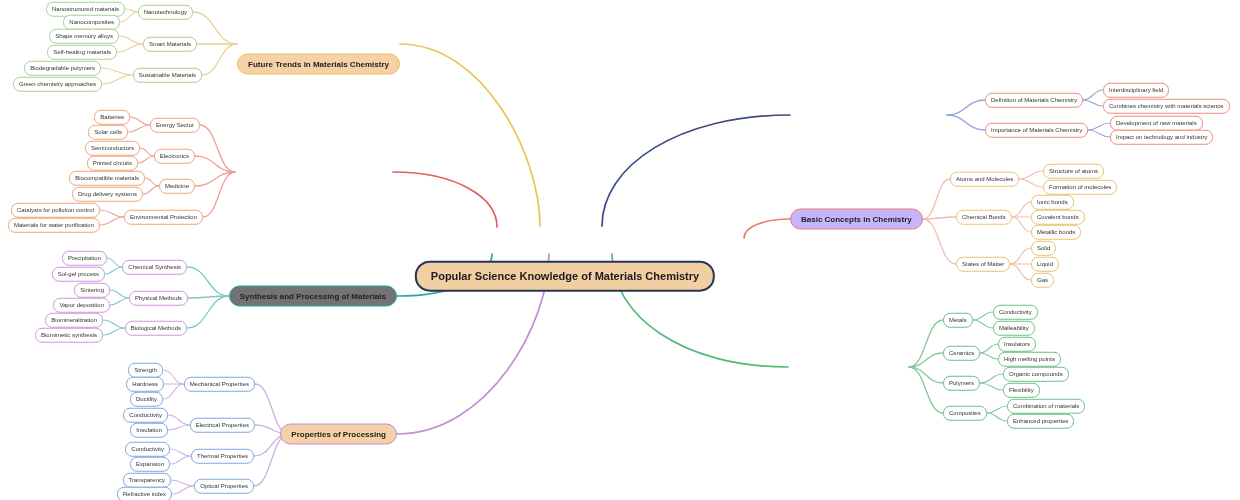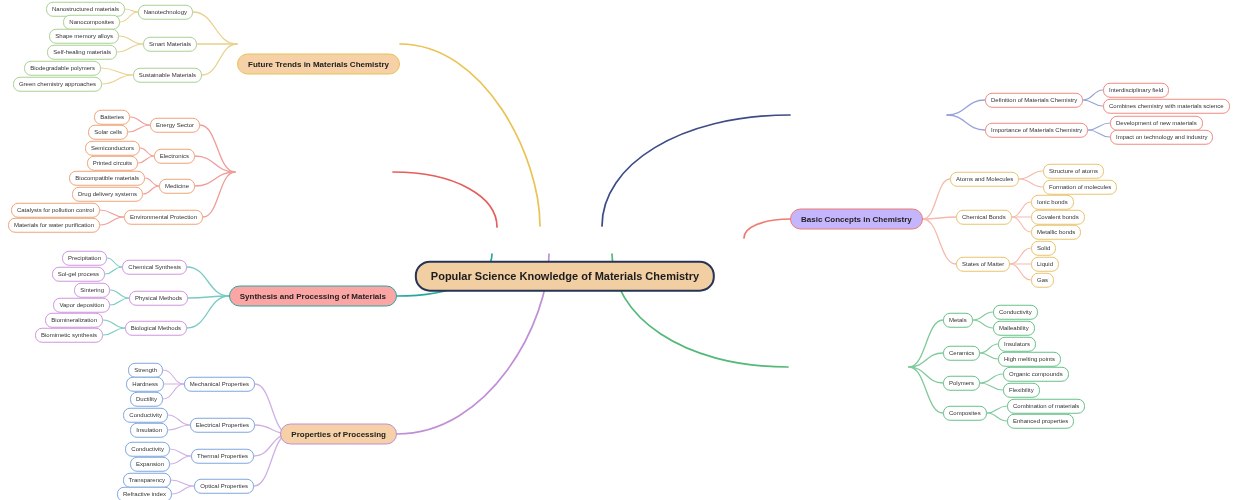--- a/index.html
+++ b/index.html
@@ -176,21 +176,21 @@
     <div class="node sub" style="right: 1112px; top: 132px; border-color: rgb(240, 164, 120);">Solar cells</div>
     <div class="node sub" style="right: 1045px; top: 156px; border-color: rgb(240, 164, 120);">Electronics</div>
     <div class="node sub" style="right: 1100px; top: 148px; border-color: rgb(240, 164, 120);">Semiconductors</div>
     <div class="node sub" style="right: 1102px; top: 163px; border-color: rgb(240, 164, 120);">Printed circuits</div>
     <div class="node sub" style="right: 1045px; top: 186px; border-color: rgb(240, 164, 120);">Medicine</div>
     <div class="node sub" style="right: 1095px; top: 178px; border-color: rgb(240, 164, 120);">Biocompatible materials</div>
     <div class="node sub" style="right: 1097px; top: 194px; border-color: rgb(240, 164, 120);">Drug delivery systems</div>
     <div class="node sub" style="right: 1037px; top: 217px; border-color: rgb(240, 164, 120);">Environmental Protection</div>
     <div class="node sub" style="right: 1140px; top: 210px; border-color: rgb(240, 164, 120);">Catalysts for pollution control</div>
     <div class="node sub" style="right: 1140px; top: 225px; border-color: rgb(240, 164, 120);">Materials for water purification</div>
-    <div class="node main" style="right: 843px; top: 296px; background: #fca5a5; border-color: rgb(41, 167, 159);">Synthesis and Processing of Materials</div>
+    <div class="node main" style="right: 843px; top: 296px; background: #737373; border-color: rgb(41, 167, 159);">Synthesis and Processing of Materials</div>
     <div class="node sub" style="right: 1053px; top: 267px; border-color: rgb(207, 150, 222);">Chemical Synthesis</div>
     <div class="node sub" style="right: 1133px; top: 258px; border-color: rgb(207, 150, 222);">Precipitation</div>
     <div class="node sub" style="right: 1135px; top: 274px; border-color: rgb(207, 150, 222);">Sol-gel process</div>
     <div class="node sub" style="right: 1052px; top: 298px; border-color: rgb(207, 150, 222);">Physical Methods</div>
     <div class="node sub" style="right: 1130px; top: 290px; border-color: rgb(207, 150, 222);">Sintering</div>
     <div class="node sub" style="right: 1130px; top: 305px; border-color: rgb(207, 150, 222);">Vapor deposition</div>
     <div class="node sub" style="right: 1053px; top: 328px; border-color: rgb(207, 150, 222);">Biological Methods</div>
     <div class="node sub" style="right: 1137px; top: 320px; border-color: rgb(207, 150, 222);">Biomineralization</div>
     <div class="node sub" style="right: 1137px; top: 335px; border-color: rgb(207, 150, 222);">Biomimetic synthesis</div>
     <div class="node main" style="right: 843px; top: 434px; background: rgb(246, 208, 166); border-color: rgb(192, 143, 214);">Properties of Processing</div>

